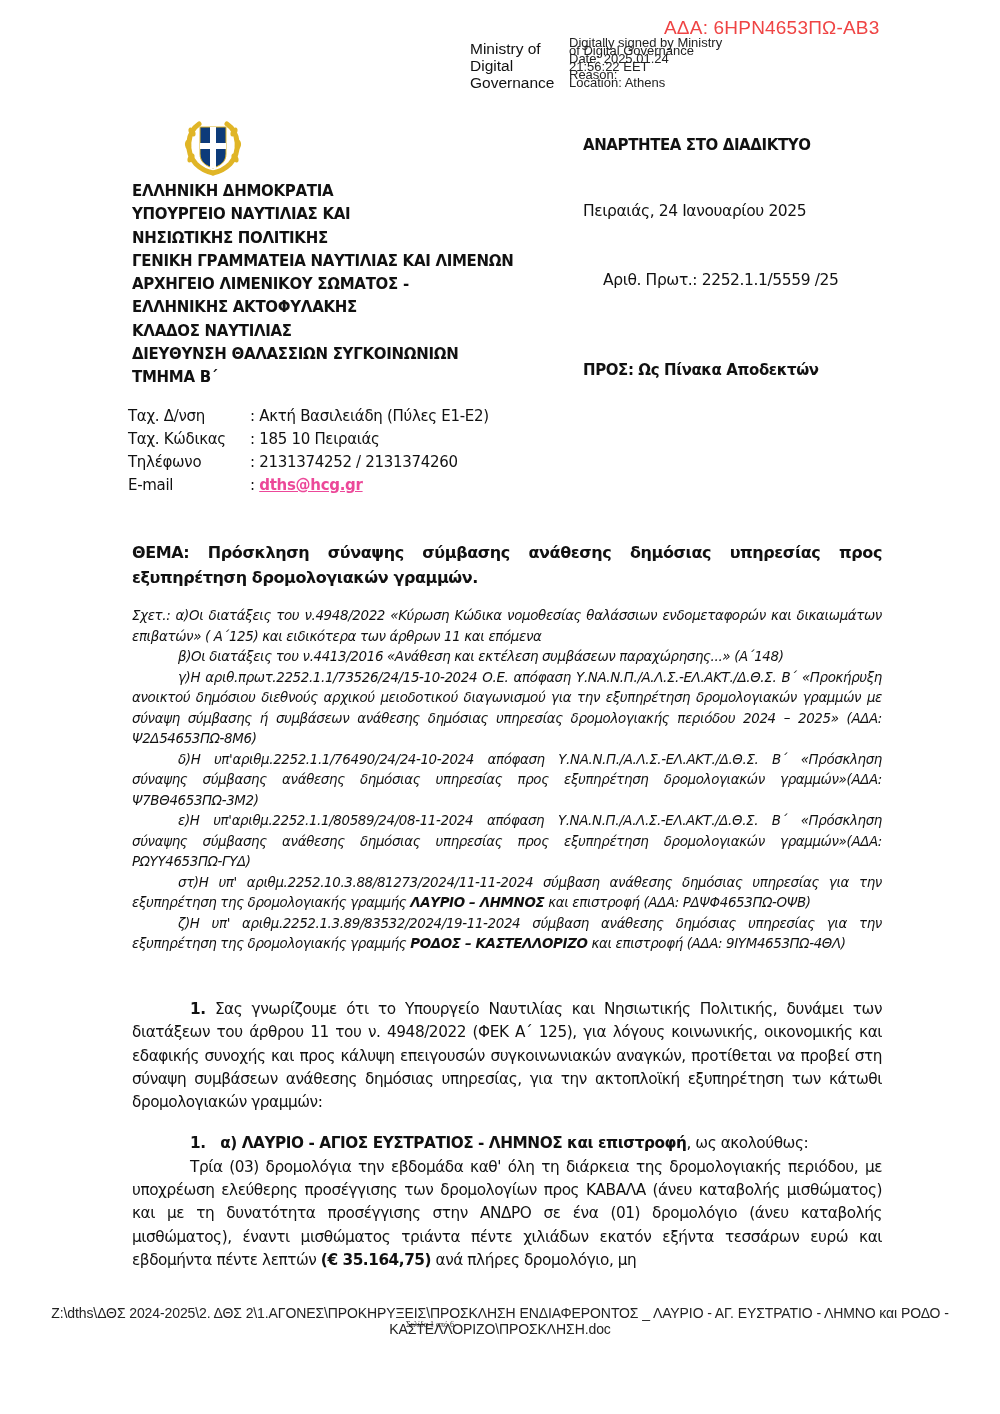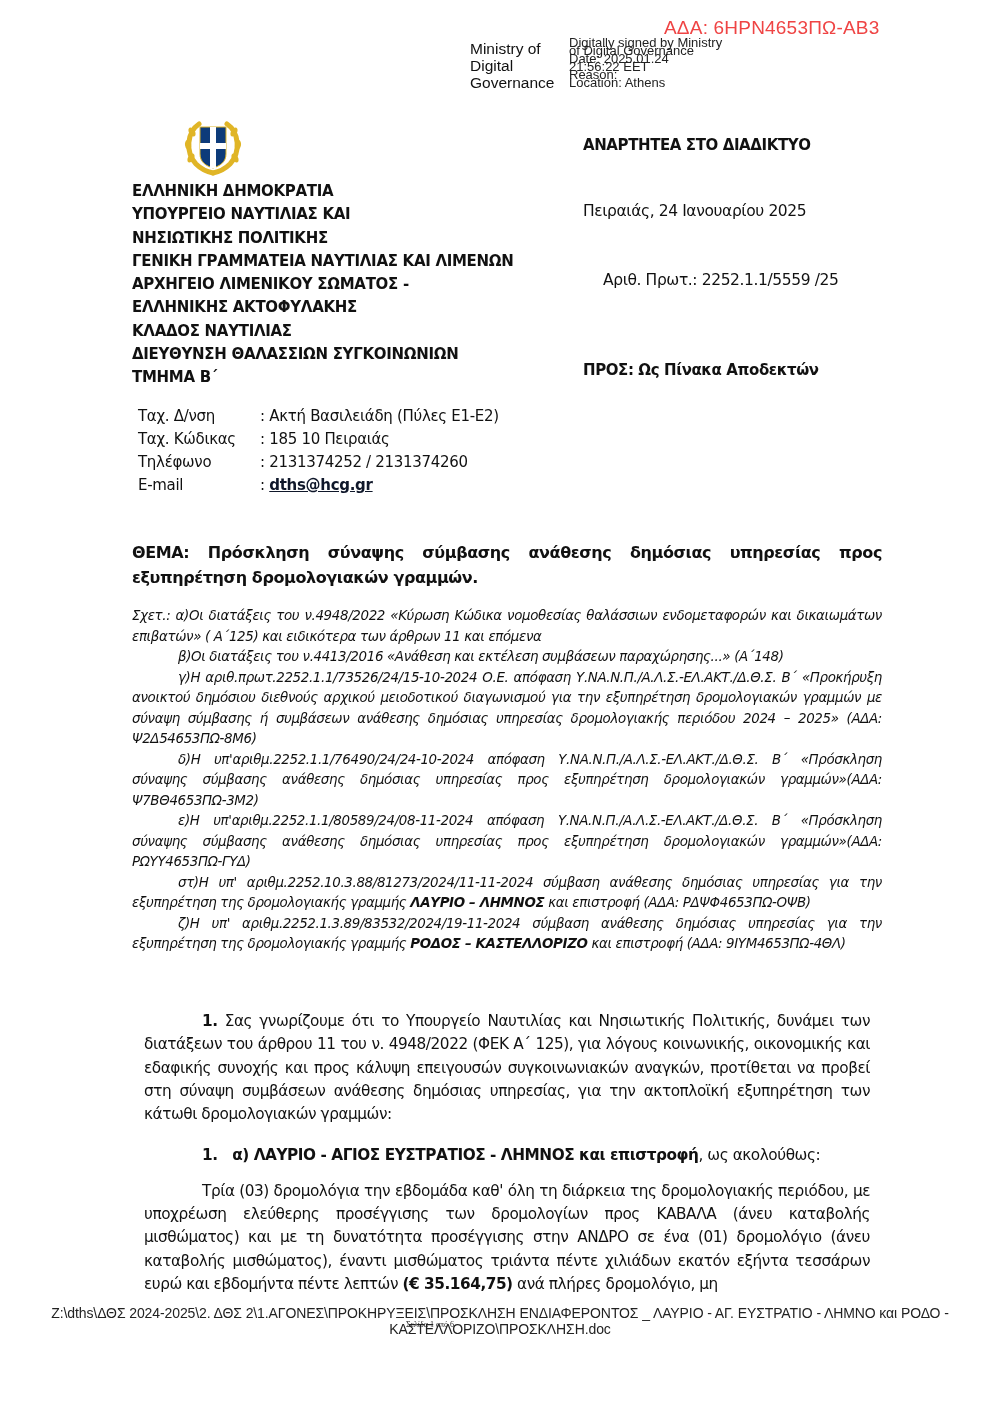--- a/index.html
+++ b/index.html
@@ -5,30 +5,30 @@
     html, body { margin: 0; padding: 0; background: #ffffff; }
     body { width: 1000px; height: 1414px; position: relative; overflow: hidden; color: #111; font-family: "Liberation Sans", sans-serif; }
     .abs { position: absolute; }
     .ada { left: 664px; top: 17px; font-size: 19px; letter-spacing: 0.2px; color: #ef4444; font-family: "Liberation Sans", sans-serif; }
     .ministry { left: 470px; top: 40px; font-size: 15.5px; line-height: 17px; color: #111; font-family: "Liberation Sans", sans-serif; }
     .sig { left: 569px; top: 39px; font-size: 13px; line-height: 8px; color: #222; font-family: "Liberation Sans", sans-serif; }
     .emblem { left: 182px; top: 118px; width: 62px; height: 58px; }
     .org { left: 132px; top: 180px; font-size: 15px; line-height: 23.3px; font-weight: bold; font-family: "DejaVu Sans", sans-serif; letter-spacing: -0.3px; }
     .org div { white-space: nowrap; }
     .right { left: 583px; font-size: 15.5px; font-family: "DejaVu Sans", sans-serif; letter-spacing: -0.4px; white-space: nowrap; }
-    .contact { left: 138px; top: 405px; font-size: 15px; line-height: 23px; font-family: "DejaVu Sans", sans-serif; letter-spacing: -0.3px; }
+    .contact { left: 128px; top: 405px; font-size: 15px; line-height: 23px; font-family: "DejaVu Sans", sans-serif; letter-spacing: -0.3px; }
     .contact .row { display: flex; white-space: nowrap; }
     .contact .lbl { width: 122px; }
-    .contact a { color: #0f172a; font-weight: bold; text-decoration: underline; }
+    .contact a { color: #ec4899; font-weight: bold; text-decoration: underline; }
     .subject { left: 132px; top: 540px; width: 750px; font-size: 16px; line-height: 25px; font-weight: bold; font-family: "DejaVu Sans", sans-serif; text-align: justify; letter-spacing: -0.4px; }
     .refs { left: 132px; top: 606px; width: 750px; font-size: 13.4px; line-height: 20.5px; font-style: italic; font-family: "DejaVu Sans", sans-serif; text-align: justify; letter-spacing: -0.35px; }
     .refs p { margin: 0; }
     .refs .ind { text-indent: 46px; }
     .body1 { left: 132px; top: 998px; width: 750px; font-size: 15.3px; line-height: 23.3px; font-family: "DejaVu Sans", sans-serif; text-align: justify; letter-spacing: -0.45px; }
-    .body1 p { margin: 12px; }
+    .body1 p { margin: 0; }
     .ind2 { text-indent: 58px; }
     .item-title { margin-top: 18px !important; padding-left: 58px; }
     .footer-path { left: 0; width: 1000px; top: 1305px; font-size: 14px; text-align: center; color: #222; font-family: "Liberation Sans", sans-serif; letter-spacing: -0.1px; }
     .footer-page { left: 0; width: 860px; top: 1320px; font-size: 8px; text-align: center; color: #222; font-family: "Liberation Serif", serif; }
     b { font-weight: bold; }
   </style>
 </head>
 <body>
 
 <div class="abs ada">ΑΔΑ: 6ΗΡΝ4653ΠΩ-ΑΒ3</div>

